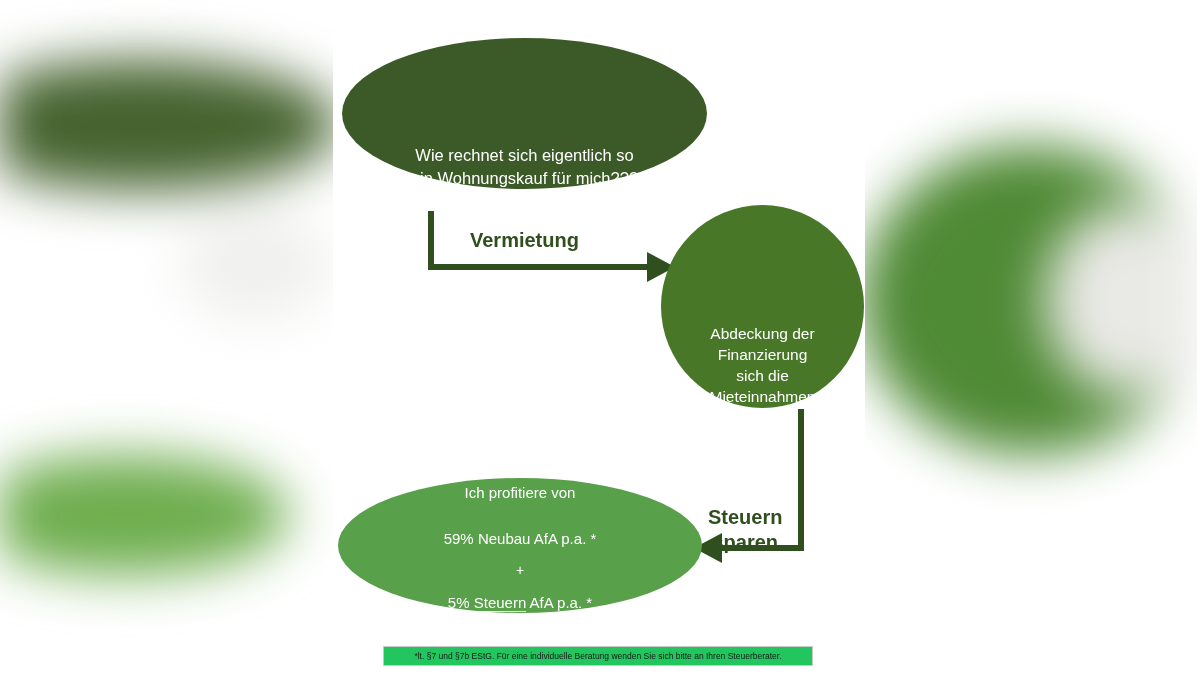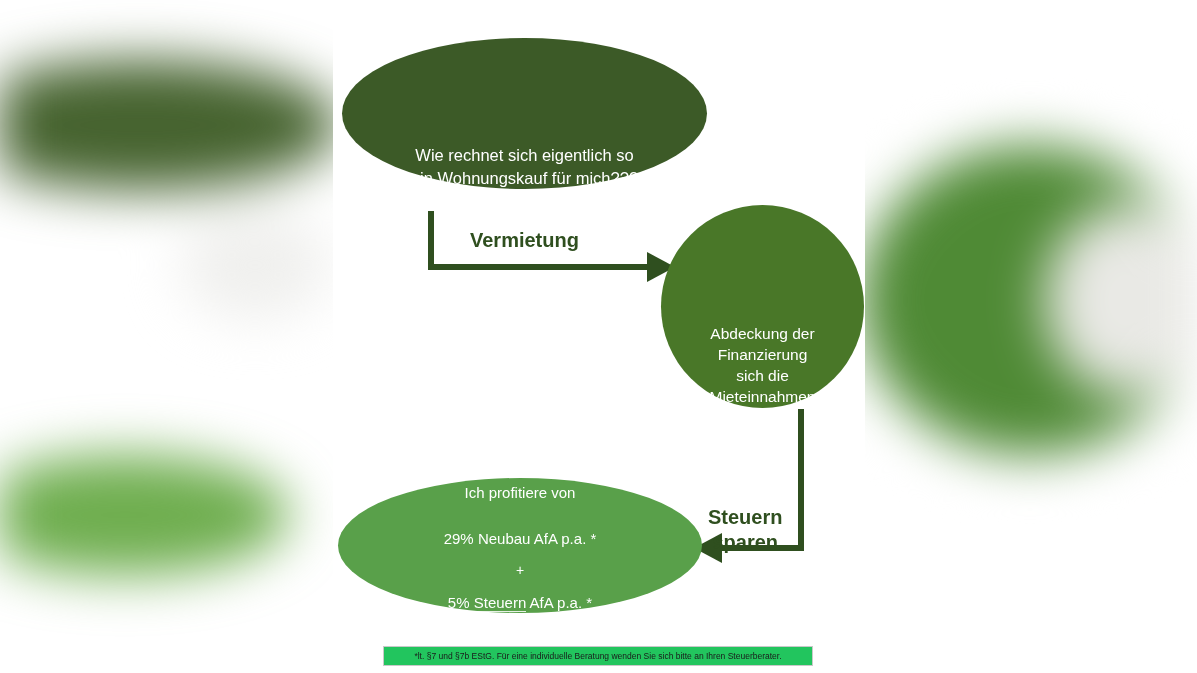--- a/index.html
+++ b/index.html
@@ -176,21 +176,21 @@
   <div class="ellipse node-circle">
     <span class="node-inner">Abdeckung der
 Finanzierung
 sich die
 Mieteinnahmen</span>
   </div>
 
   <div class="ellipse node-benefit">
     <div class="benefit-inner">
       <span class="benefit-line1">Ich profitiere von</span>
-      <span class="benefit-line2">29% Neubau AfA p.a. *</span>
+      <span class="benefit-line2">59% Neubau AfA p.a. *</span>
       <span class="benefit-plus">+</span>
       <span class="benefit-line3"><span>5% </span><span class="uline">Steuern</span><span> AfA p.a. *</span></span>
     </div>
   </div>
 
   <div class="footnote">*lt. §7 und §7b EStG. Für eine individuelle Beratung wenden Sie sich bitte an Ihren Steuerberater.</div>
 
 </div>
 
 </body></html>

